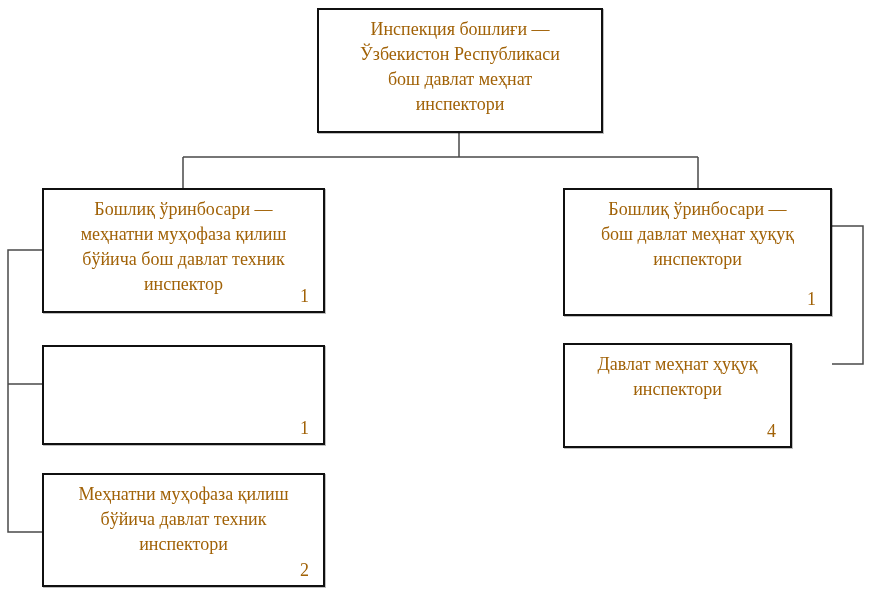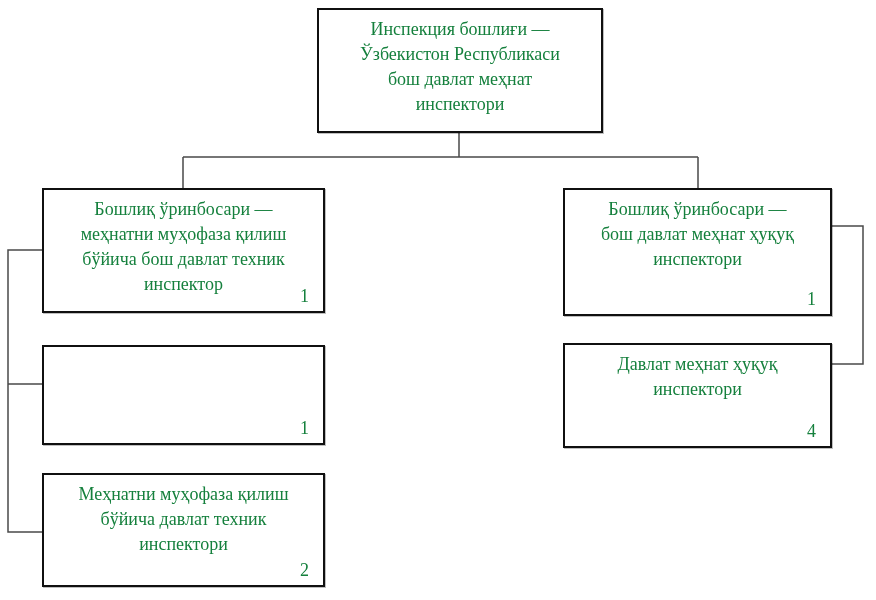--- a/index.html
+++ b/index.html
@@ -6,21 +6,21 @@
     margin: 0;
     padding: 0;
     background: #ffffff;
   }
   .canvas {
     position: relative;
     width: 876px;
     height: 600px;
     background: #ffffff;
     font-family: "Liberation Serif", "DejaVu Serif", serif;
-    color: #15803d;
+    color: #a16207;
     overflow: hidden;
   }
   .connectors {
     position: absolute;
     left: 0;
     top: 0;
     width: 876px;
     height: 600px;
   }
   .node {
@@ -44,21 +44,21 @@
     bottom: 5px;
     font-size: 18px;
     line-height: 20px;
   }
   
   .node-root  { left: 317px; top: 8px;   width: 286px; height: 125px; }
   .node-l1    { left: 42px;  top: 188px; width: 283px; height: 125px; }
   .node-l2    { left: 42px;  top: 345px; width: 283px; height: 100px; }
   .node-l3    { left: 42px;  top: 473px; width: 283px; height: 114px; }
   .node-r1    { left: 563px; top: 188px; width: 269px; height: 128px; }
-  .node-r2    { left: 563px; top: 343px; width: 269px; height: 105px; }
+  .node-r2    { left: 563px; top: 343px; width: 229px; height: 105px; }
 </style>
 </head>
 <body>
 
 <div class="canvas">
 
   <svg class="connectors" viewBox="0 0 876 600" xmlns="http://www.w3.org/2000/svg">
 
     <path d="M459,133 L459,157 M183,157 L698,157 M183,157 L183,188 M698,157 L698,188" stroke="#4a4a4a" stroke-width="1.5" fill="none"></path>
 

